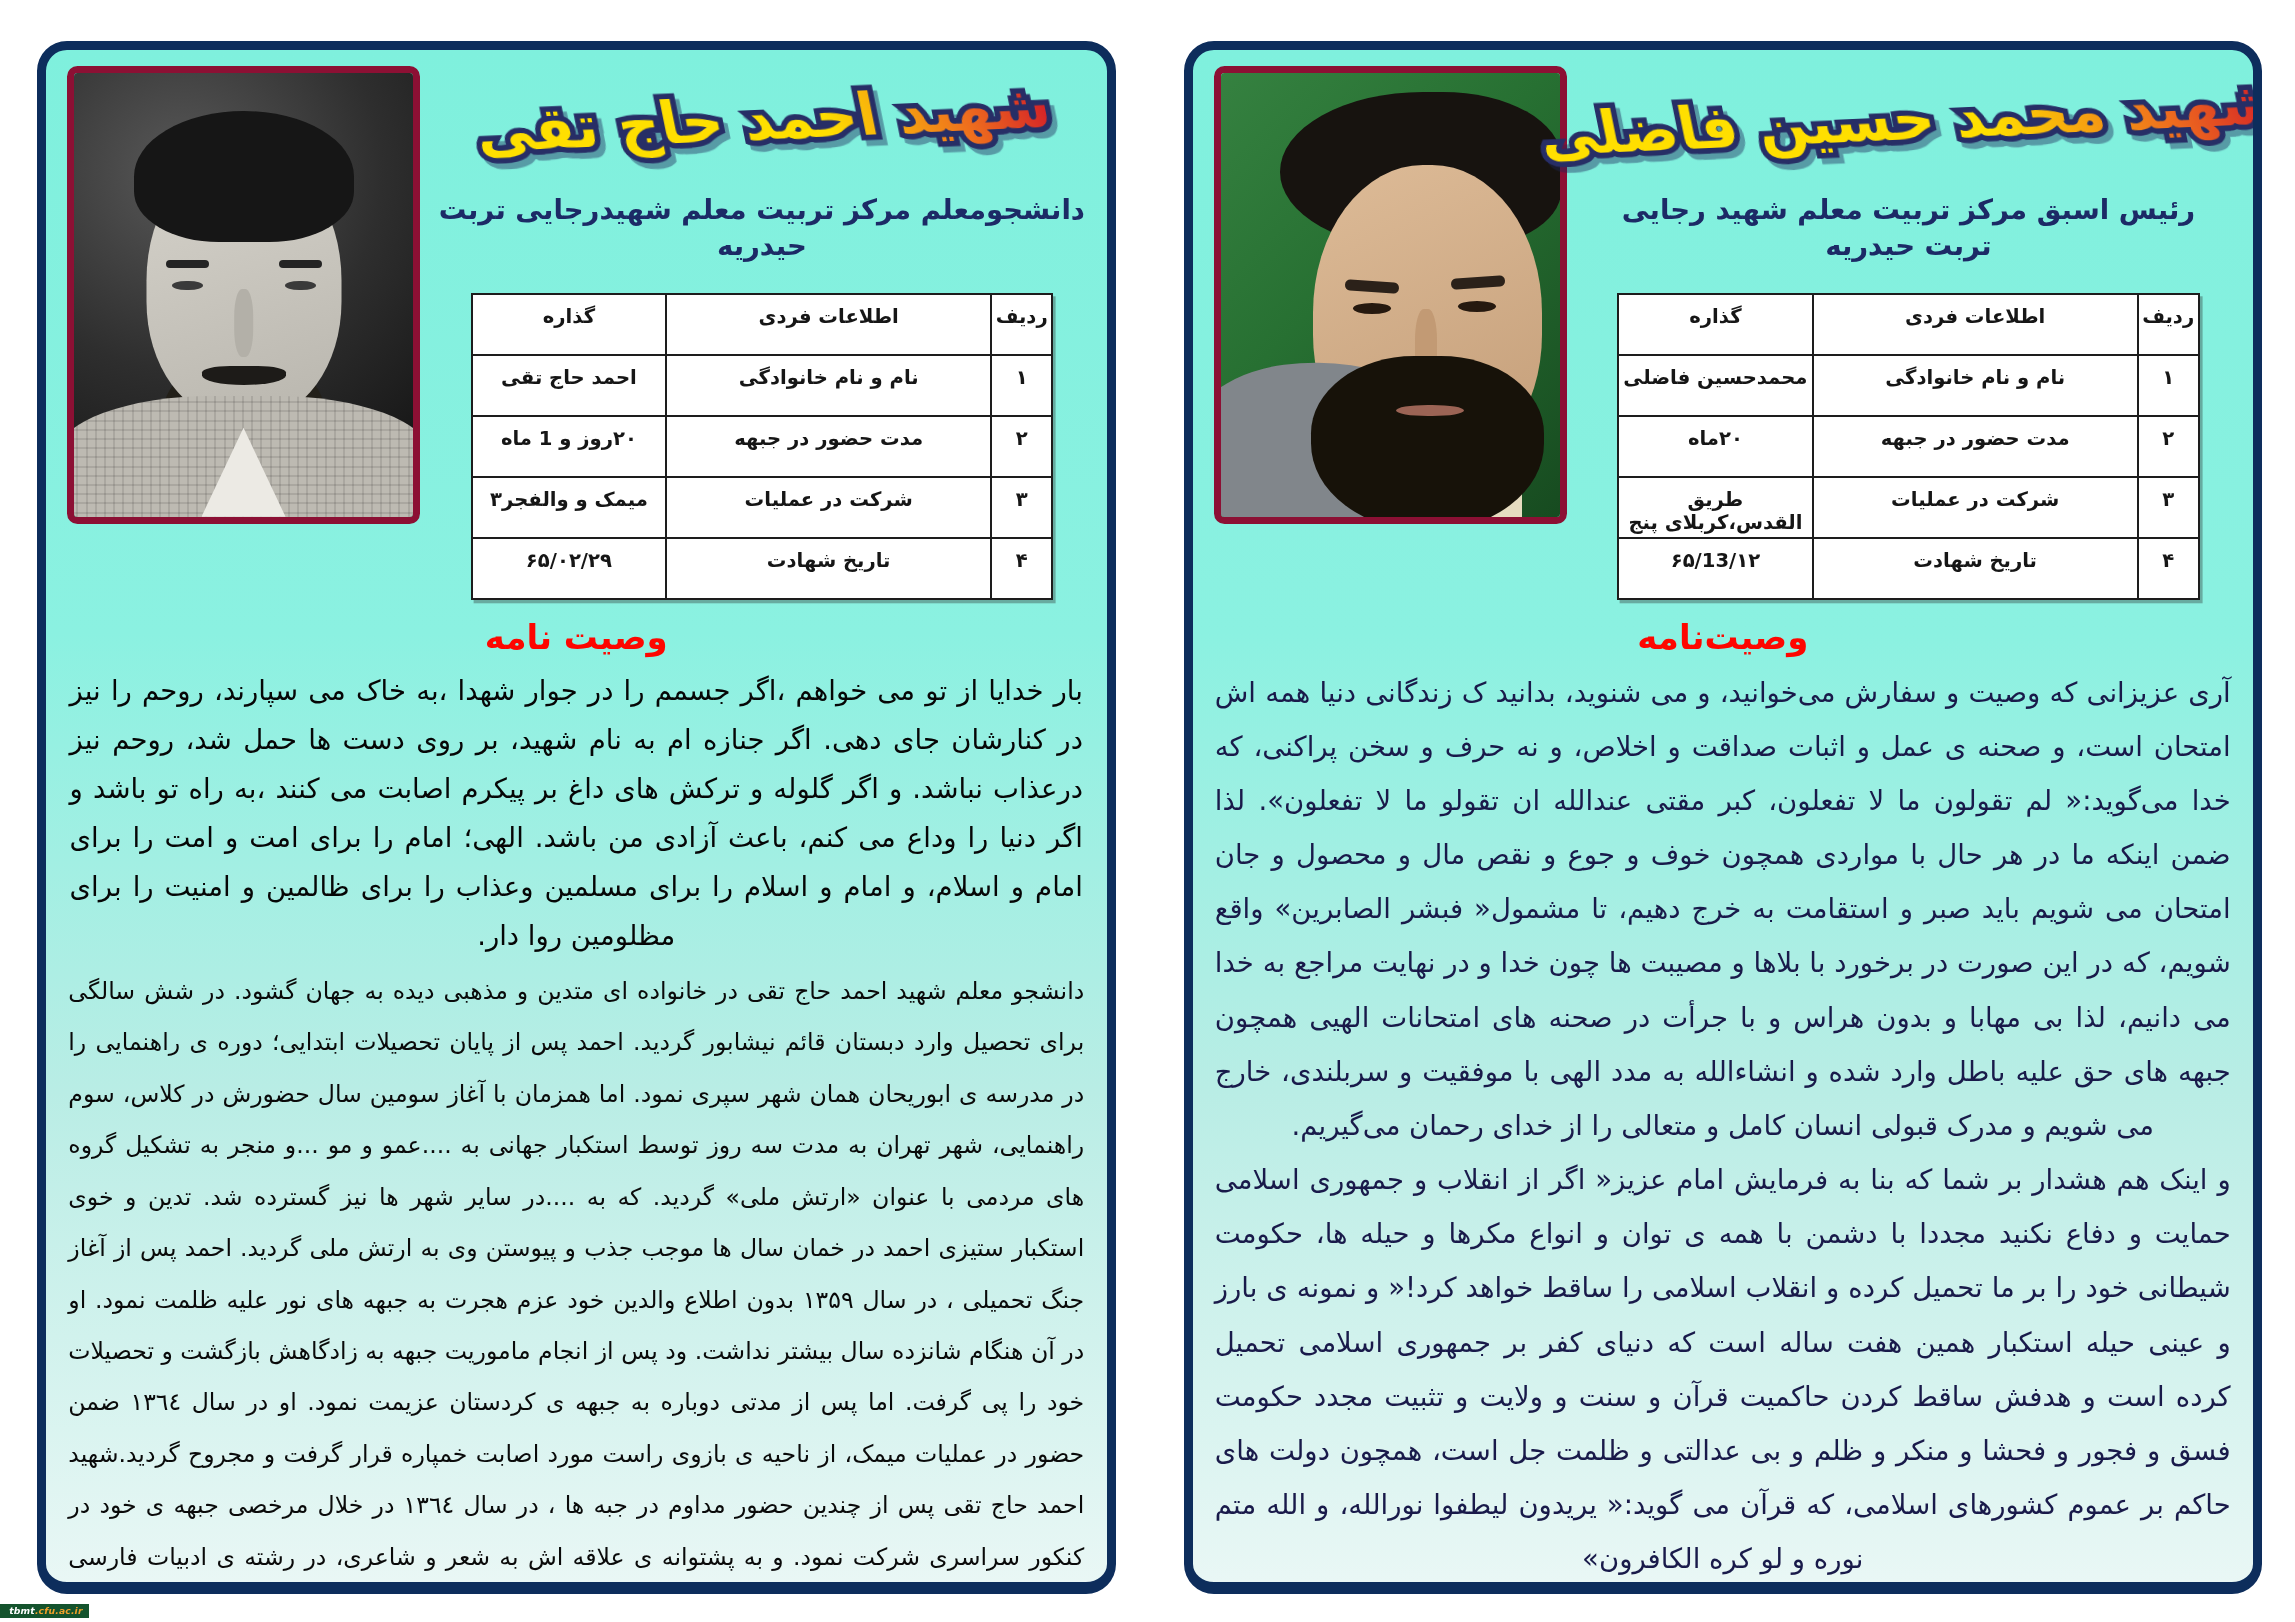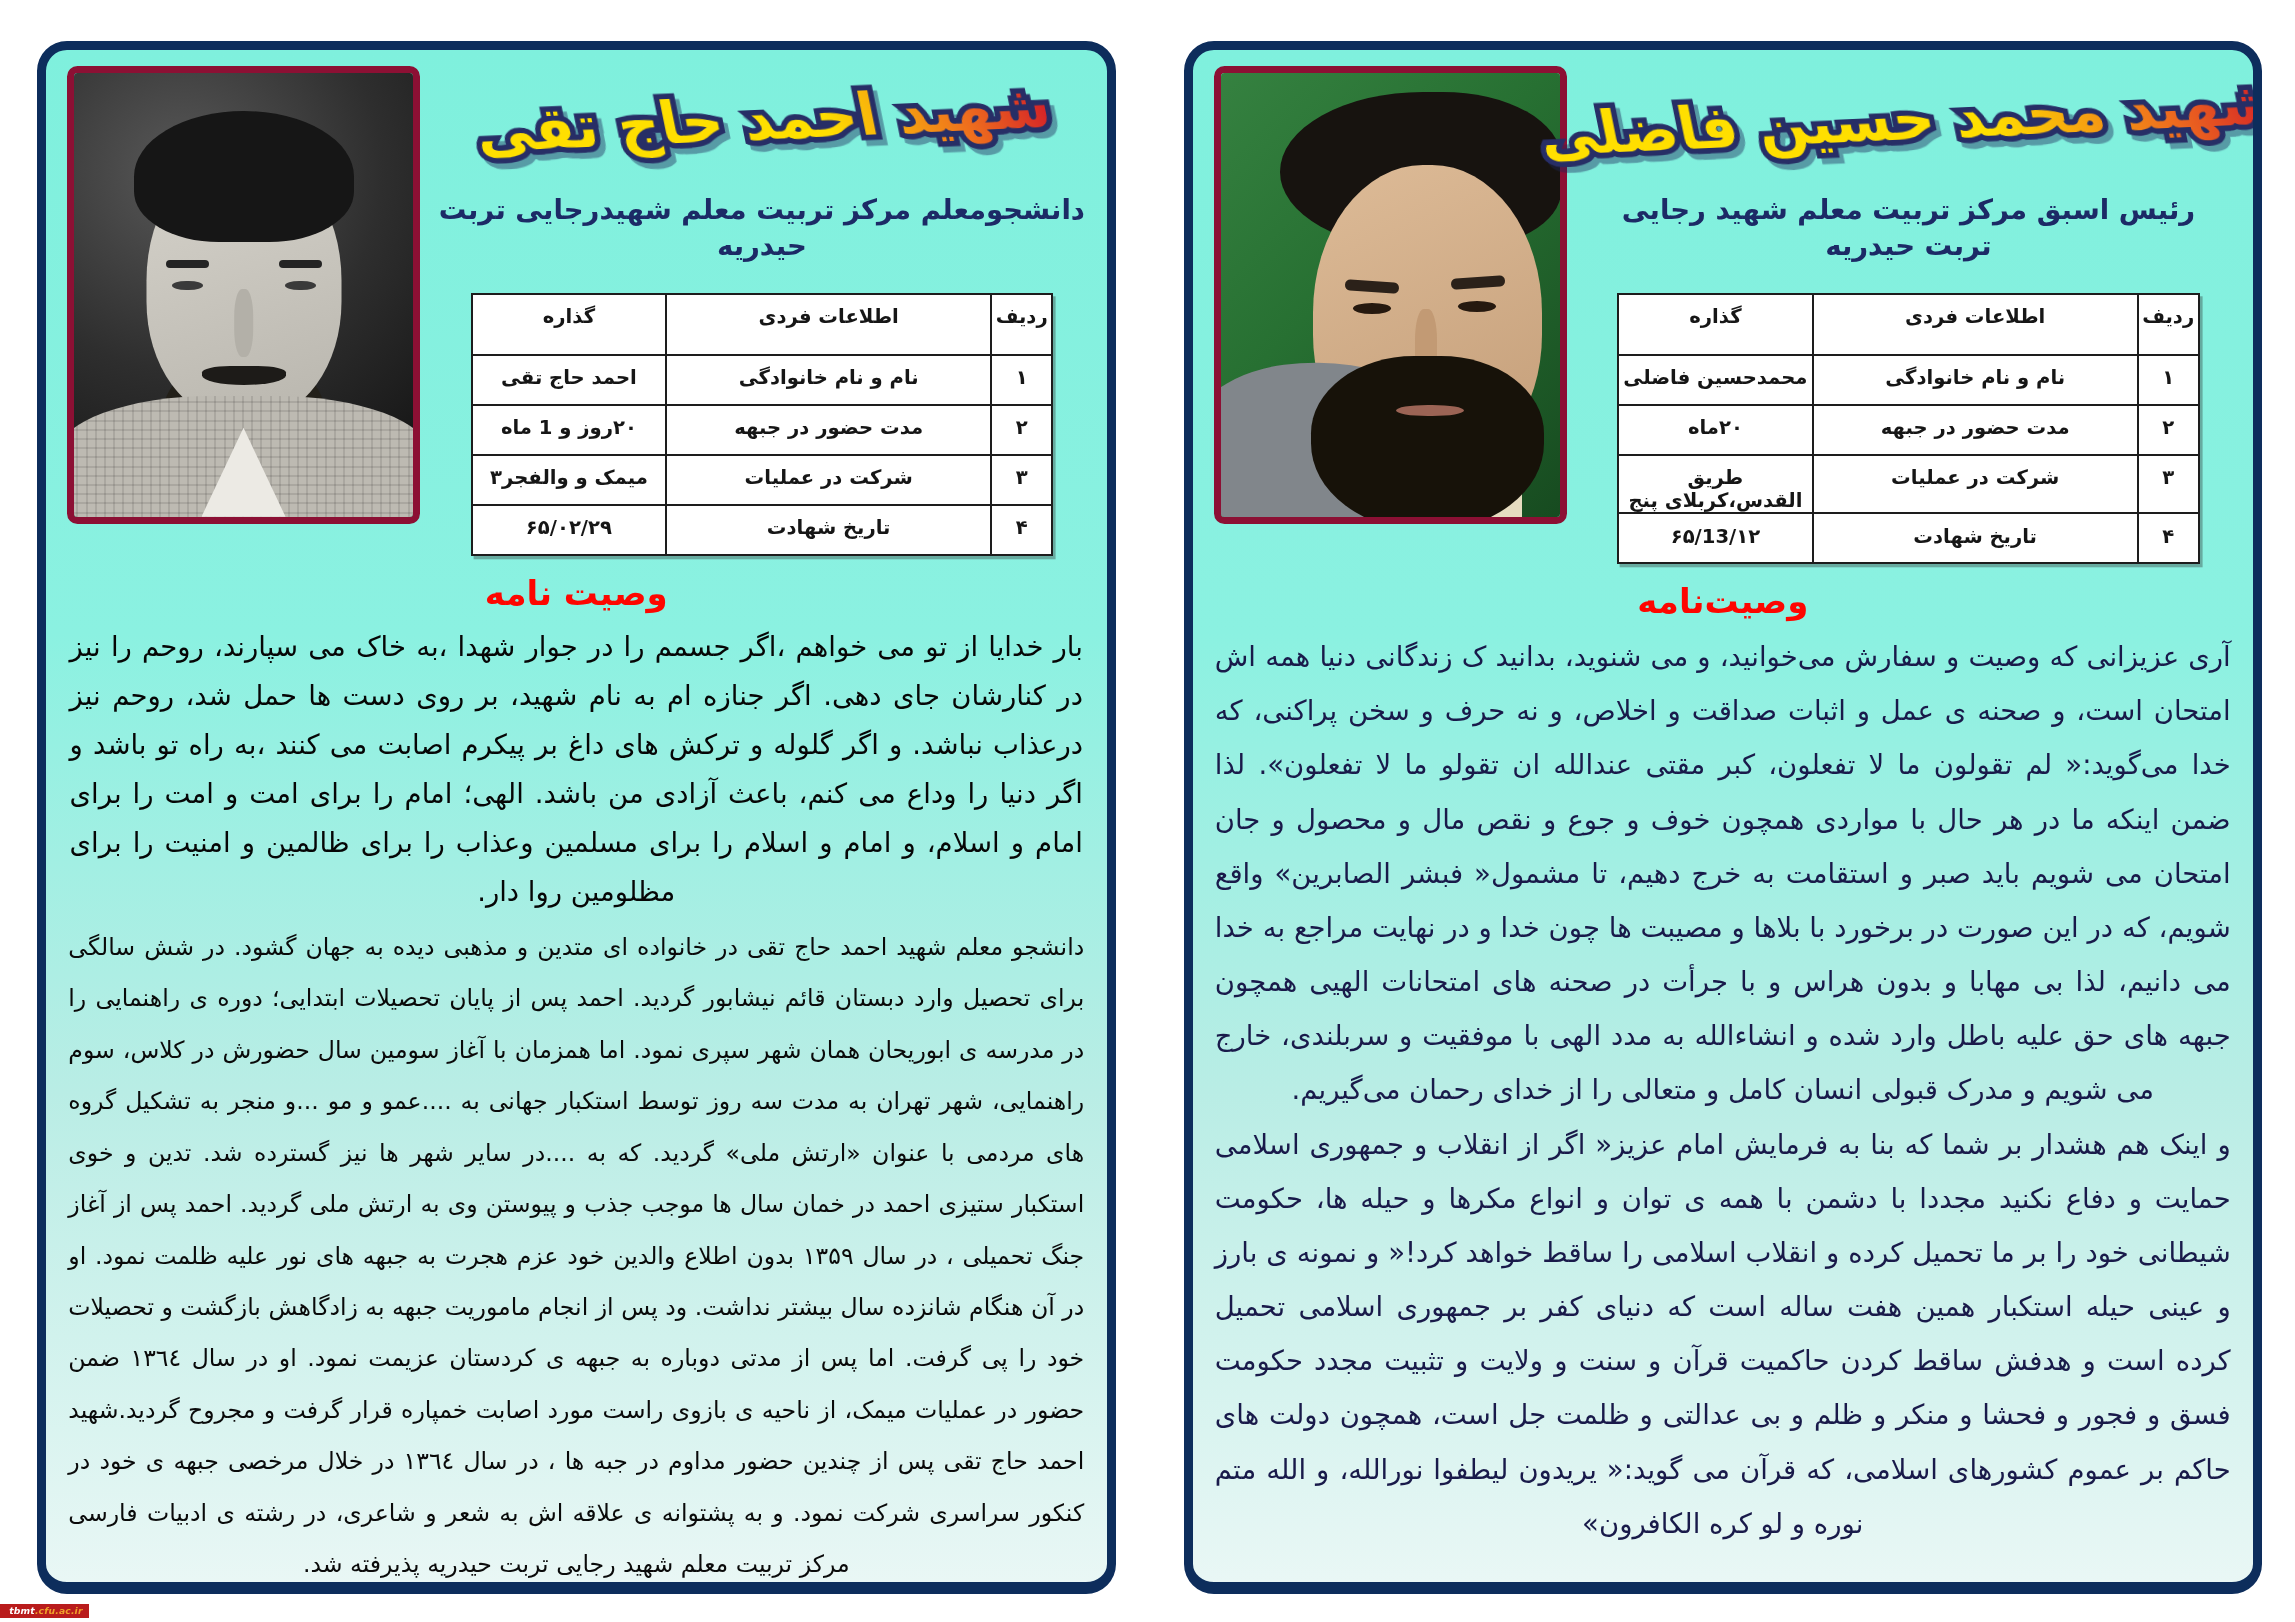--- a/index.html
+++ b/index.html
@@ -76,35 +76,35 @@
                 -webkit-background-clip:text; background-clip:text; color:transparent; }
   .subtitle { margin-top:37px; color:#1c2a66; font-weight:bold; font-size:27.5px; text-align:center;
               line-height:1.3; }
 
   
   .info-table { margin-top:29px; width:90%; border-collapse:collapse; background:#ffffff;
                 direction:rtl; border:2.6px solid #1d1d1d; box-shadow:2.6px 3.3px 0 rgba(40,40,40,.35); }
   .info-table th, .info-table td { border:2px solid #1d1d1d; text-align:center; vertical-align:top;
                 color:#161616; font-weight:bold; font-size:19.6px; padding-top:10.5px; }
   .info-table thead th { height:61px; }
-  .info-table tbody td { height:50px; }
+  .info-table tbody td { height:61px; }
   .c-num  { width:10.5%; }
   .c-info { width:56%; }
   .c-val  { width:33.5%; }
 
   
   .red-heading { margin-top:17px; text-align:center; color:#fe0600; font-weight:bold; font-size:34px; }
   .rtl-text { direction:rtl; text-align:justify; text-align-last:center; font-weight:normal; }
   .testament-left { margin:9.2px 2.6px 0; color:#060606; font-size:27.5px; line-height:1.78; }
   .bio-left { margin:6.5px 1.3px 0; color:#0a0a0a; font-size:23.6px; line-height:2.18; }
   .testament-right { margin:7.9px 1.3px 0; color:#191a4a; font-size:27.5px; line-height:1.97; }
   .testament-right-2 { margin:0 1.3px; color:#191a4a; font-size:27.5px; line-height:1.97; }
 
   
-  .watermark { position:absolute; left:0; bottom:5.2px; background:#b91c1c; padding:1.3px 6.5px 2px 9.2px;
+  .watermark { position:absolute; left:0; bottom:5.2px; background:#14532d; padding:1.3px 6.5px 2px 9.2px;
                font-size:9.2px; font-weight:bold; font-style:italic; letter-spacing:0.2px;margin-top:39px; }
   .wm-prefix { color:#ffffff; }
   .wm-suffix { color:#f0a02a; }
 </style>
 </head>
 <body>
 
 <div class="page">
 
   <section class="panel">

